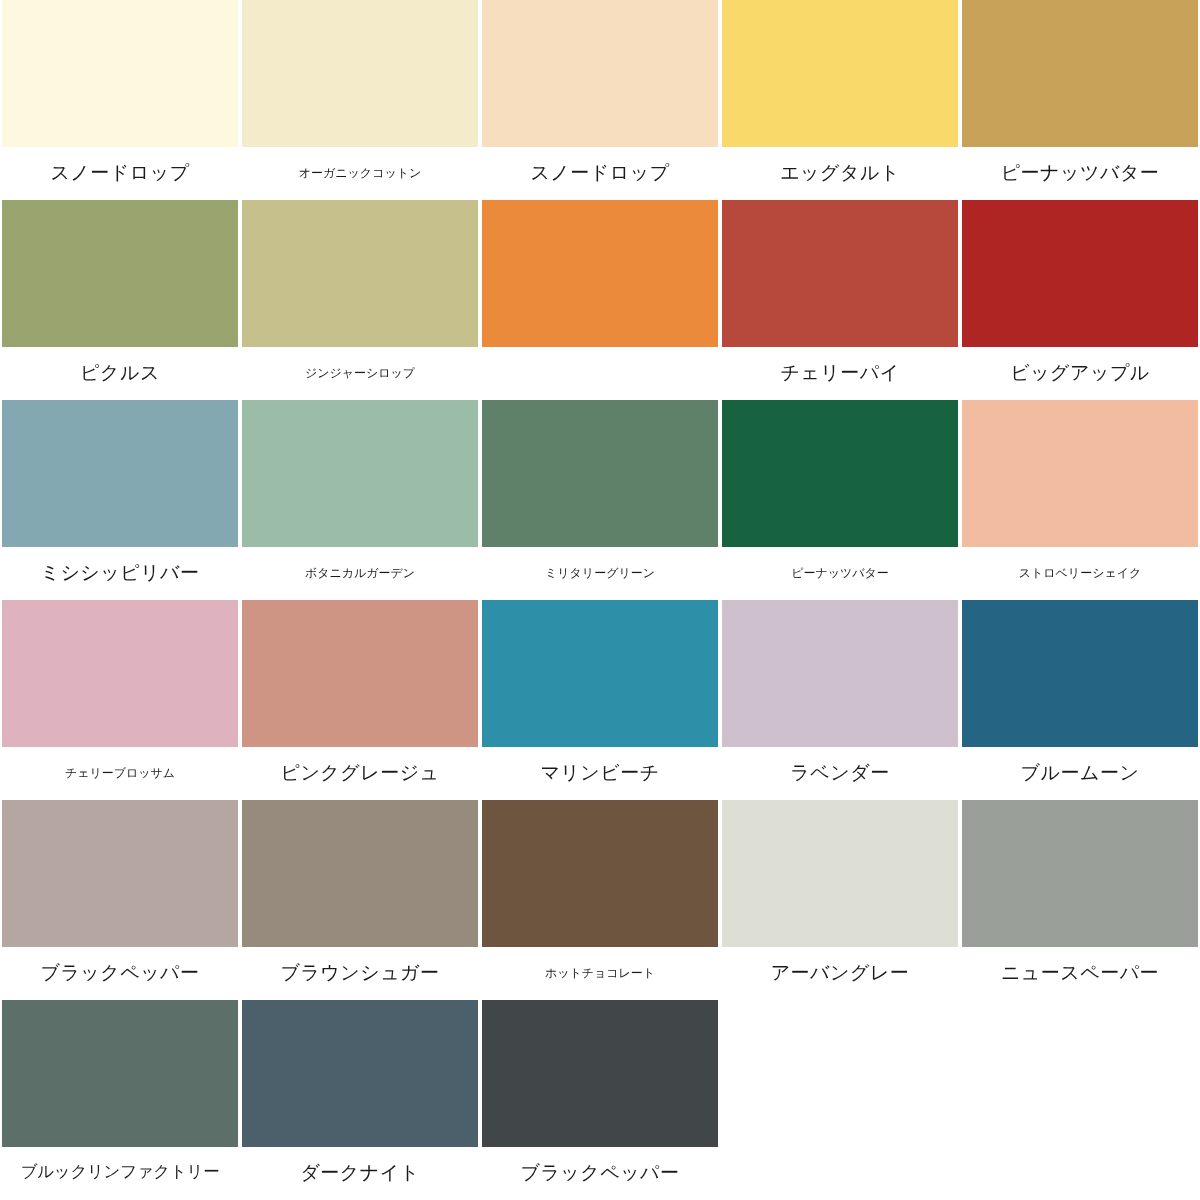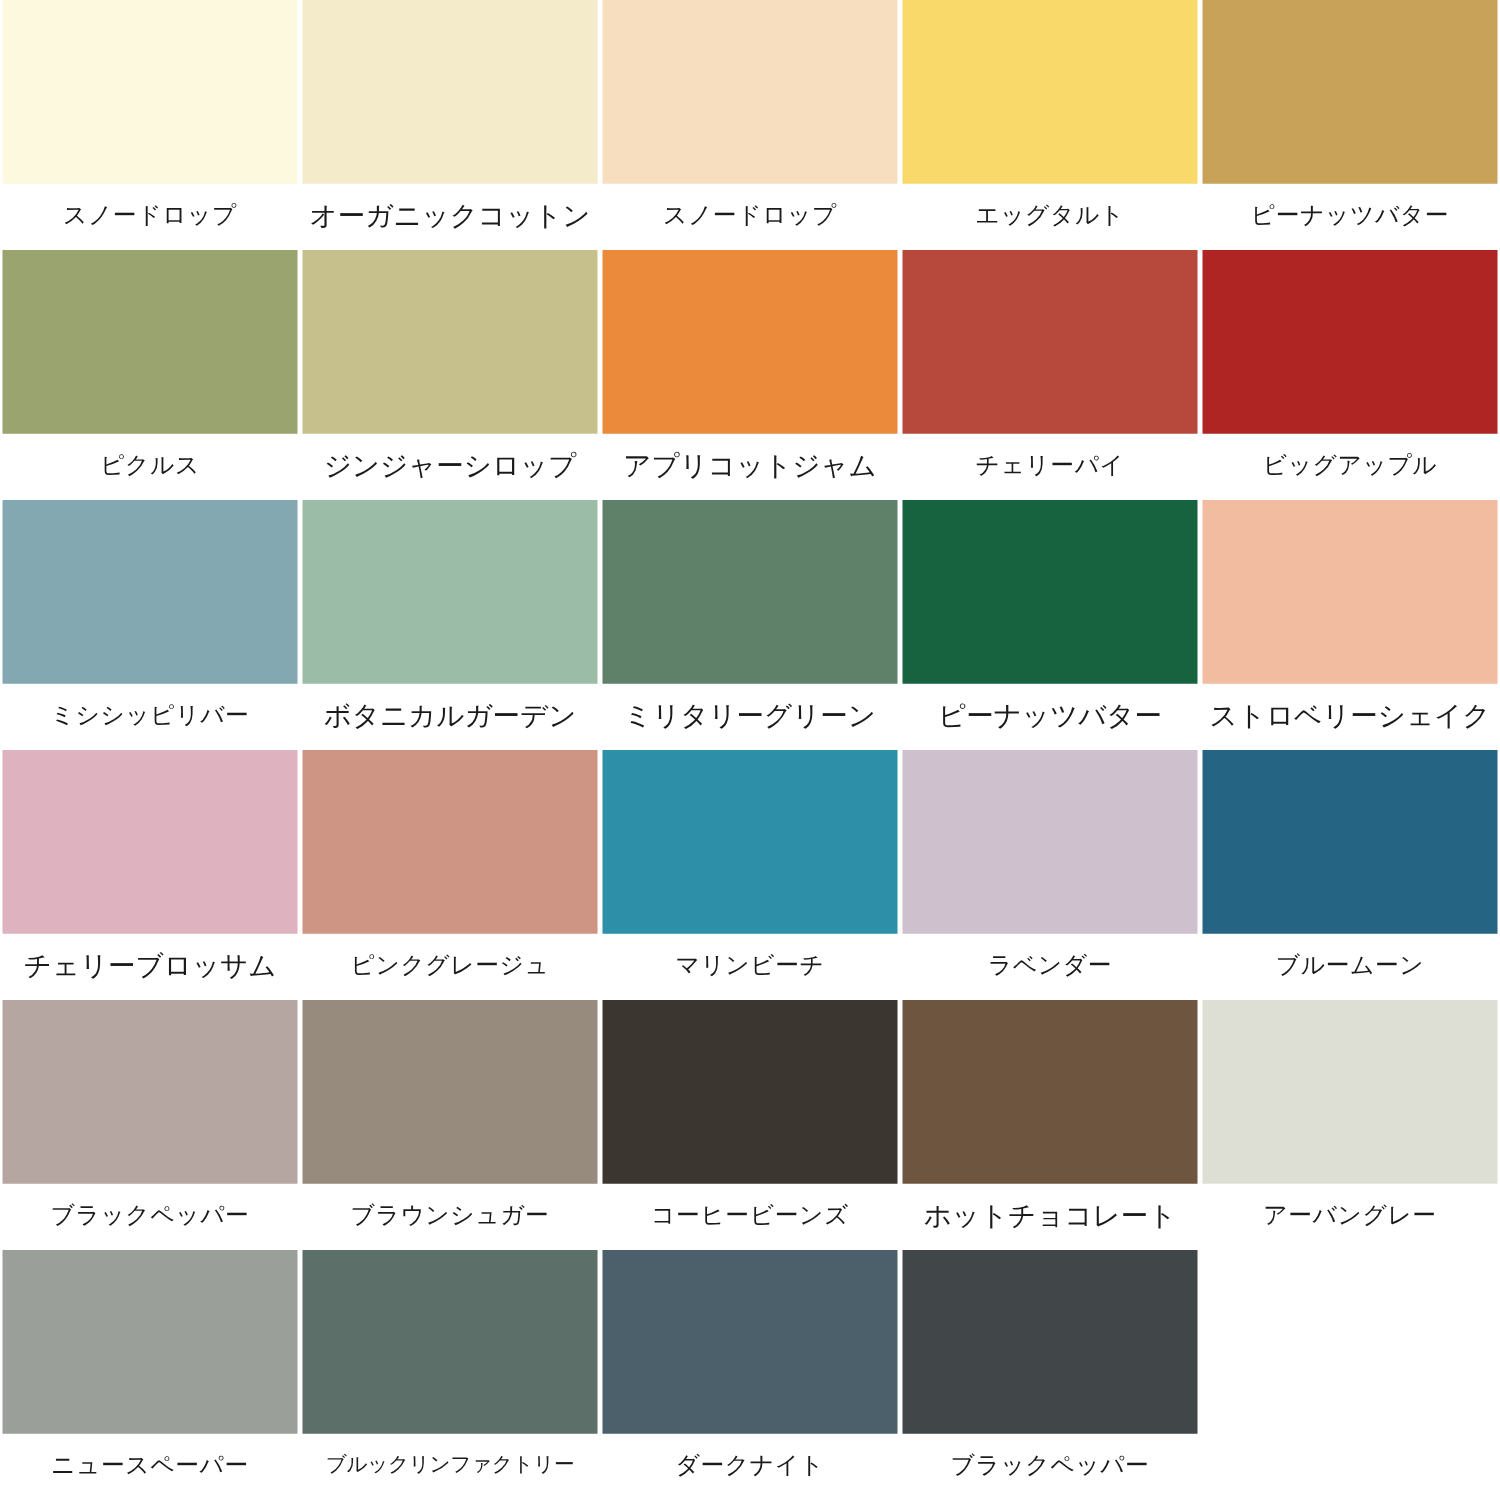--- a/index.html
+++ b/index.html
@@ -45,21 +45,21 @@
     font-size:19px;
     line-height:1;
     letter-spacing:0.5px;
     color:#1a1a1a;
     white-space:nowrap;
     text-align:center;
     padding-bottom:2px;
   }
 
   
-  .swatch-label.long { font-size:22px; letter-spacing:0px; }
+  .swatch-label.long { font-size:12px; letter-spacing:0px; }
   .swatch-label.xlong { font-size:16.5px; letter-spacing:-0.3px; }
 </style>
 </head>
 <body style="background-color: rgb(255, 255, 255);">
 
 <div id="palette-grid">
     <div class="swatch-cell">
       <div class="swatch-chip" style="background-color: rgb(253, 249, 222);"></div>
       <div class="swatch-label">スノードロップ</div>
     </div>
@@ -82,21 +82,20 @@
     <div class="swatch-cell">
       <div class="swatch-chip" style="background-color: rgb(154, 164, 110);"></div>
       <div class="swatch-label">ピクルス</div>
     </div>
     <div class="swatch-cell">
       <div class="swatch-chip" style="background-color: rgb(198, 193, 140);"></div>
       <div class="swatch-label long">ジンジャーシロップ</div>
     </div>
     <div class="swatch-cell">
       <div class="swatch-chip" style="background-color: rgb(236, 138, 59);"></div>
-      <div class="swatch-label long">アプリコットジャム</div>
     </div>
     <div class="swatch-cell">
       <div class="swatch-chip" style="background-color: rgb(182, 73, 59);"></div>
       <div class="swatch-label">チェリーパイ</div>
     </div>
     <div class="swatch-cell">
       <div class="swatch-chip" style="background-color: rgb(174, 37, 36);"></div>
       <div class="swatch-label">ビッグアップル</div>
     </div>
     <div class="swatch-cell">
@@ -141,24 +140,20 @@
     </div>
     <div class="swatch-cell">
       <div class="swatch-chip" style="background-color: rgb(181, 166, 161);"></div>
       <div class="swatch-label">ブラックペッパー</div>
     </div>
     <div class="swatch-cell">
       <div class="swatch-chip" style="background-color: rgb(150, 139, 124);"></div>
       <div class="swatch-label">ブラウンシュガー</div>
     </div>
     <div class="swatch-cell">
-      <div class="swatch-chip" style="background-color: rgb(59, 54, 48);"></div>
-      <div class="swatch-label">コーヒービーンズ</div>
-    </div>
-    <div class="swatch-cell">
       <div class="swatch-chip" style="background-color: rgb(110, 85, 64);"></div>
       <div class="swatch-label long">ホットチョコレート</div>
     </div>
     <div class="swatch-cell">
       <div class="swatch-chip" style="background-color: rgb(222, 223, 212);"></div>
       <div class="swatch-label">アーバングレー</div>
     </div>
     <div class="swatch-cell">
       <div class="swatch-chip" style="background-color: rgb(154, 160, 153);"></div>
       <div class="swatch-label">ニュースペーパー</div>

